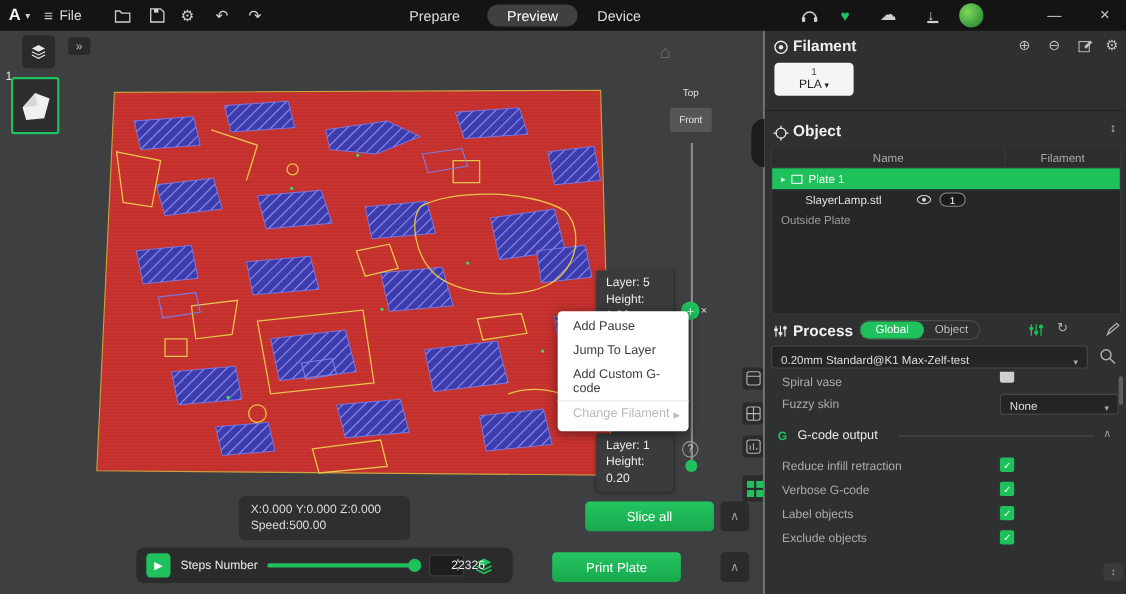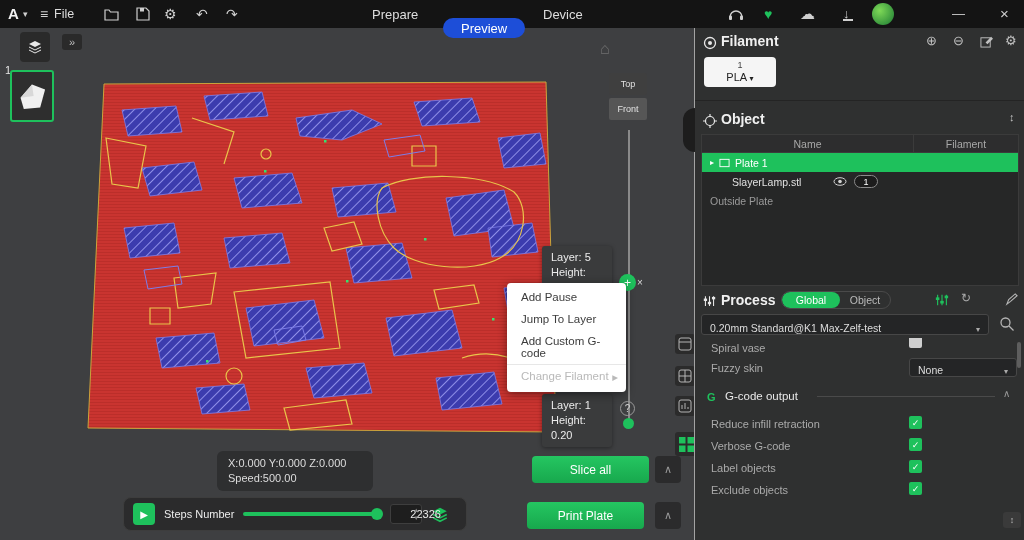--- a/index.html
+++ b/index.html
@@ -5,22 +5,22 @@
   * { margin:0; padding:0; box-sizing:border-box; }
   html,body { width:1024px; height:540px; overflow:hidden; background:#3e3f41;
     font-family:"Liberation Sans", sans-serif; -webkit-font-smoothing:antialiased; }
   .abs { position:absolute; }
   .flex { display:flex; align-items:center; }
 
   
   #titlebar { position:absolute; left:0; top:0; width:1024px; height:28px; background:#141414; z-index:50; }
   .tb-ic { color:#cfcfcf; font-size:13px; line-height:28px; cursor:default; }
   .tab-label { color:#dedede; font-size:13px; }
-  .tab-pill { background:#1d4ed8; border-radius:12px; color:#fff; font-size:13px;
-    height:20px; padding:0 18px; display:flex; align-items:center;margin-top:14px; }
+  .tab-pill { background:#404040; border-radius:12px; color:#fff; font-size:13px;
+    height:20px; padding:0 18px; display:flex; align-items:center; }
 
   
   #viewport { position:absolute; left:0; top:28px; width:694px; height:512px; background:#3e3f41; overflow:hidden; }
   .viewbtn { position:absolute; width:38px; height:22px; color:#e2e2e2; font-size:9px;
     display:flex; align-items:center; justify-content:center; border-radius:2px; }
   .tooltip { position:absolute; background:#3a3b3c; border-radius:3px; padding:4px 9px;
     color:#ececec; font-size:11px; line-height:15px; box-shadow:0 1px 4px rgba(0,0,0,.4); z-index:20; }
   #ctxmenu { position:absolute; left:507px; top:283px; width:119px; background:#ffffff;
     border-radius:4px; box-shadow:0 2px 10px rgba(0,0,0,.45); z-index:30; padding:3px 0; }
   .ctx-item { font-size:11.5px; color:#3c3c3c; padding:5px 8px 5px 14px; }
@@ -285,21 +285,21 @@
         <path d="M2 7l6 3 6-3" stroke="#1ec15c" fill="none" stroke-width="1.4"></path>
         <path d="M2 10l6 3 6-3" stroke="#1ec15c" fill="none" stroke-width="1.4"></path>
       </svg>
   </span>
 </div>
 
 <div class="green-btn" style="left:532px; top:456px;">
   <span>Slice all</span>
 </div>
 <div class="fold-btn" style="left:655px; top:456px;">∧</div>
-<div class="green-btn" style="left:527px; top:502px;">
+<div class="green-btn" style="left:502px; top:502px;">
   <span>Print Plate</span>
 </div>
 <div class="fold-btn" style="left:655px; top:502px;">∧</div>
 
 <div id="sidebar">
 
   <span class="abs" style="left:8px; top:8px;">
     <svg width="14" height="14" viewBox="0 0 14 14">
         <circle cx="7" cy="7" r="5.5" stroke="#e8e8e8" fill="none" stroke-width="1.3"></circle>
         <circle cx="7" cy="7" r="2" fill="#e8e8e8"></circle>

